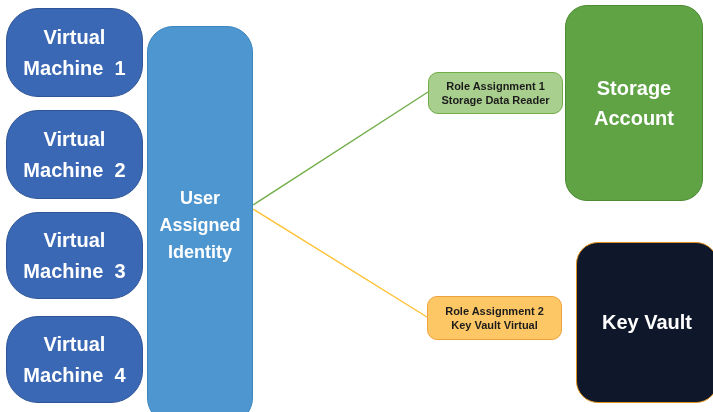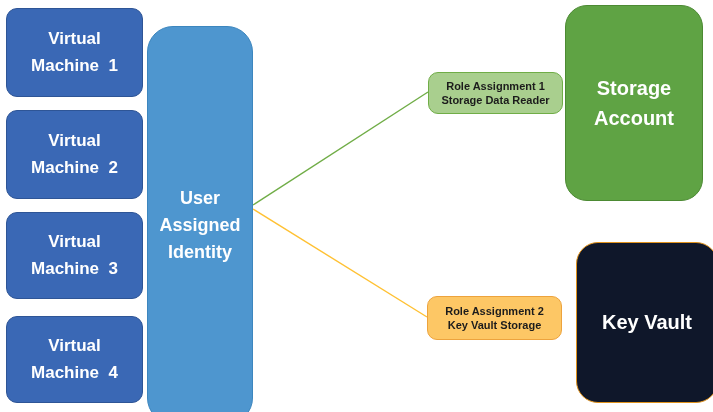--- a/index.html
+++ b/index.html
@@ -23,23 +23,23 @@
     white-space: pre-wrap;
     text-align: center;
   }
   
   .vm {
     left: 6px;
     width: 137px;
     height: 89px;
     background: #3A68B5;
     border: 1.5px solid #2E5596;
-    border-radius: 11px;
+    border-radius: 32px;
     color: #ffffff;
-    font-size: 17px;
+    font-size: 20px;
     font-weight: 600;
     line-height: 1.55;
   }
   #vm1 { top: 8px; }
   #vm2 { top: 110px; }
   #vm3 { top: 212px; height: 87px; }
   #vm4 { top: 316px; height: 87px; }
   
   #identity {
     left: 147px;
@@ -145,21 +145,21 @@
     <span class="label">User
 Assigned
 Identity</span>
   </div>
 
   <div class="node role" id="role1">
     <span class="label"><span>Role Assignment 1</span><br><span>Storage Data Reader</span></span>
   </div>
 
   <div class="node role" id="role2">
-    <span class="label"><span>Role Assignment 2</span><br><span>Key Vault Storage</span></span>
+    <span class="label"><span>Role Assignment 2</span><br><span>Key Vault Virtual</span></span>
   </div>
 
   <div class="node" id="storage">
     <span class="label">Storage
 Account</span>
   </div>
 
   <div class="node" id="keyvault">
     <span class="label">Key Vault</span>
   </div>

